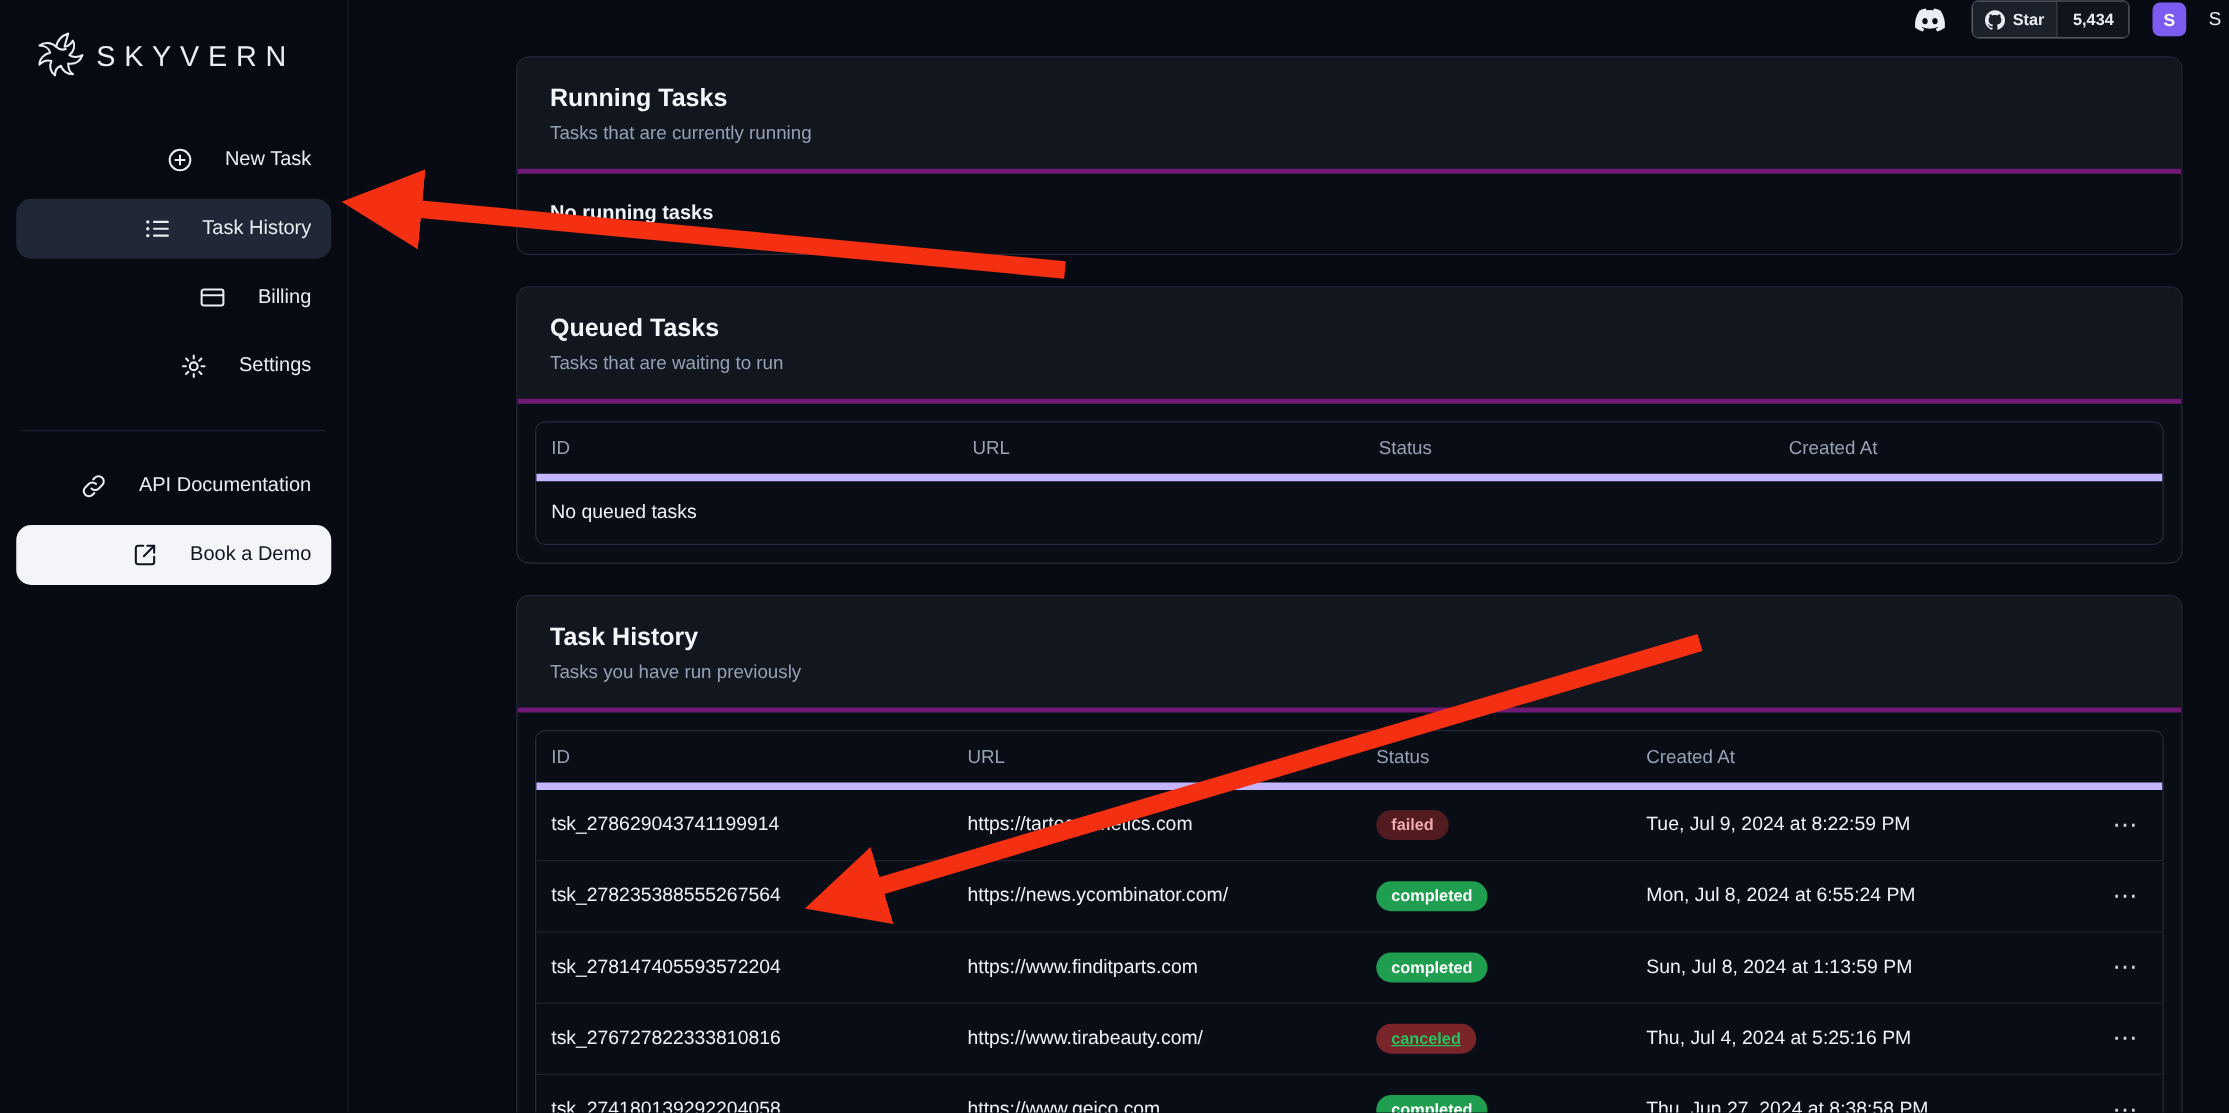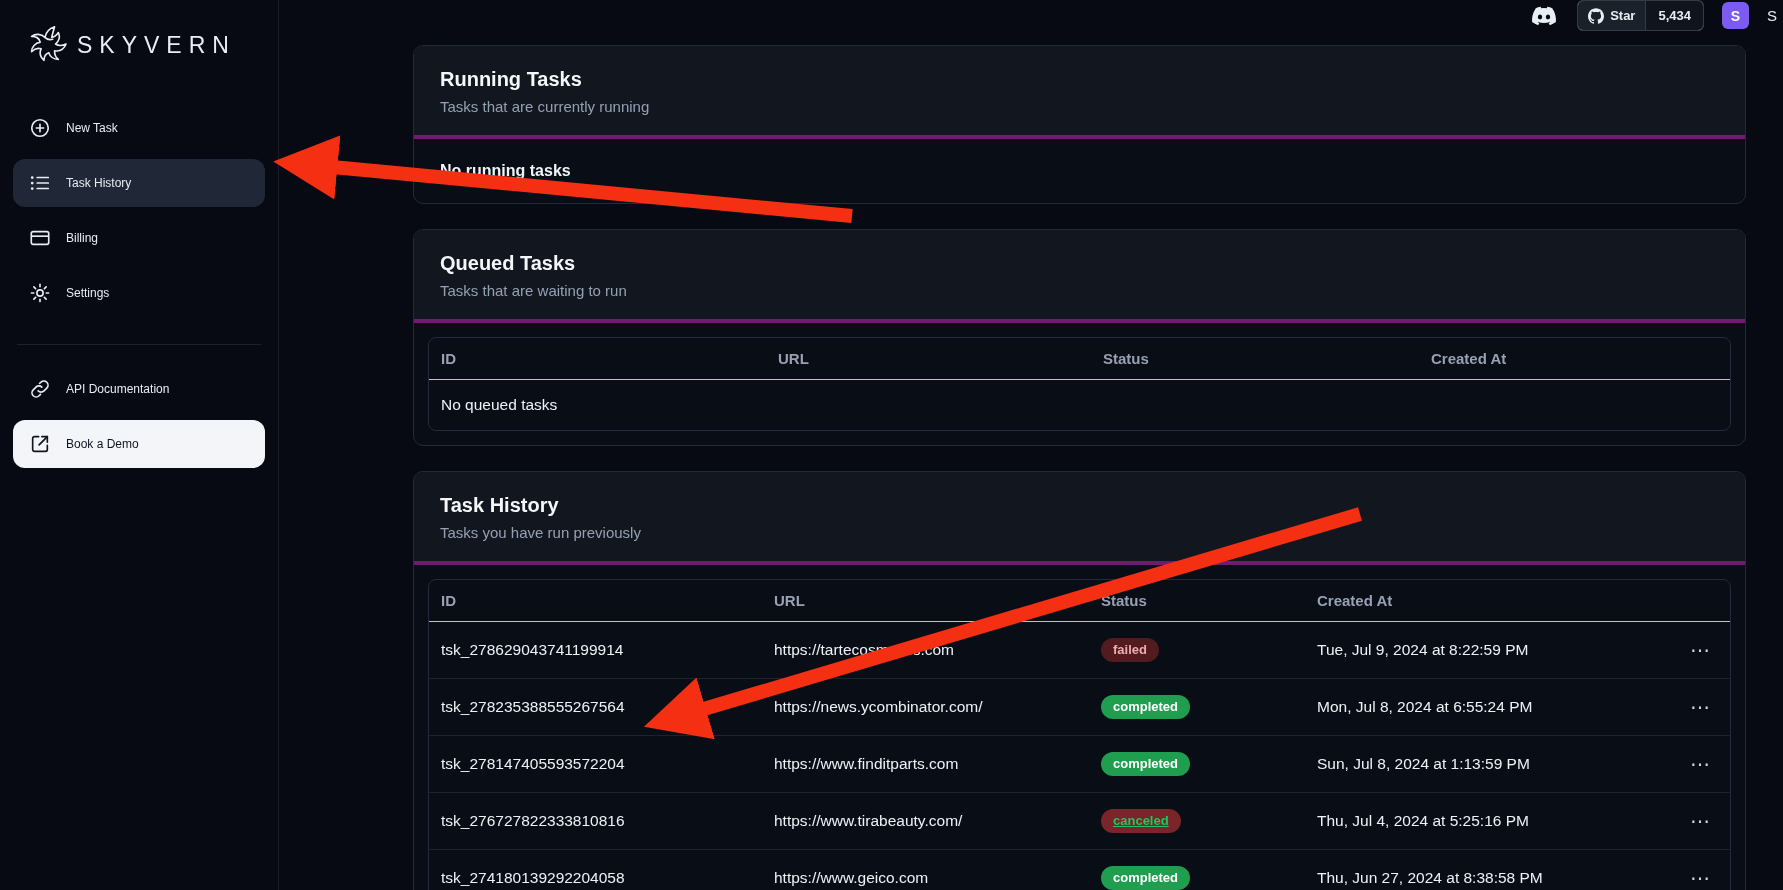--- a/index.html
+++ b/index.html
@@ -17,24 +17,24 @@
     width:279px; height:100%;
     border-right:1px solid #161c29;
     padding:16px 13px;
     display:flex; flex-direction:column;
     flex-shrink:0;
   }
   .logo { display:flex; align-items:center; gap:10px; padding:6px 8px; margin-bottom:30px; }
   .logo svg { width:46px; height:46px; }
   .logo-text { color:#e9eef5; font-size:23px; letter-spacing:7px; font-weight:400; }
   .nav-item {
-    display:flex; align-items:center; gap:15px;
+    display:flex; align-items:center; gap:25px;
     padding:13px 16px; margin-bottom:7px;
     border-radius:12px; cursor:pointer;
-    color:#e8ecf3; font-size:12px;
+    color:#e8ecf3; font-size:16px;justify-content:flex-end;
   }
   .nav-item svg { width:22px; height:22px; flex-shrink:0; }
   .nav-item.active { background:#202736; }
   .nav-item.cta { background:#f3f5f9; color:#10141d; font-weight:500; }
   .nav-divider { border-top:1px solid #1b2130; margin:20px 4px; }
 
   
   .main { flex:1; display:flex; flex-direction:column; }
   .topbar {
     height:68px; display:flex; align-items:center; justify-content:flex-end;
@@ -75,21 +75,21 @@
   .card-sub { font-size:15px; color:#94a0b4; margin-top:7px; }
   .card-body { padding:14px; }
   .empty-text { padding:9px 12px; font-size:16px; color:#f0f3f8;font-weight:bold; }
 
   .table-wrap { border:1px solid #242a3a; border-radius:8px; overflow:hidden; }
   .trow, .thead {
     display:grid; align-items:center;
   }
   .queued .trow, .queued .thead { grid-template-columns:337px 325px 328px 1fr; }
   .history .trow, .history .thead { grid-template-columns:333px 327px 216px 1fr 64px; }
-  .thead { border-bottom:1px solid #c4b5fd;font-weight:bold; }
+  .thead { border-bottom:6px solid #c4b5fd; }
   .thead .cell { color:#97a1b3; font-size:15px; padding:12px; }
   .trow { border-bottom:1px solid #1c2230; }
   .trow:last-child { border-bottom:none; }
   .trow .cell { padding:16px 12px; font-size:15.5px; color:#eef1f6; }
   .badge {
     display:inline-block; padding:3px 12px; border-radius:999px;
     font-size:13px; font-weight:bold; line-height:18px;
   }
   .badge.completed { background:var(--status-completed-bg,#1f9e4f); color:#ffffff; }
   .badge.failed    { background:var(--status-failed-bg,#511b1f);   color:#efabad; }

